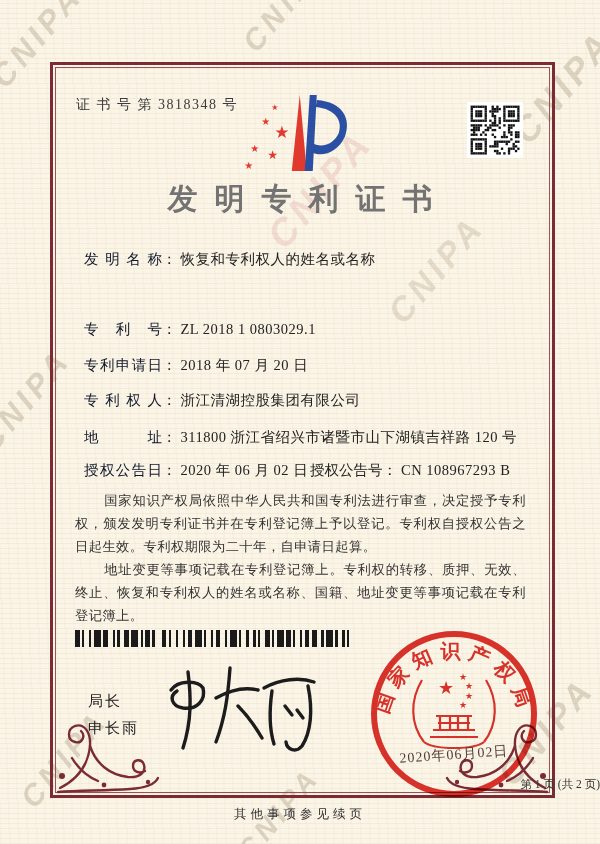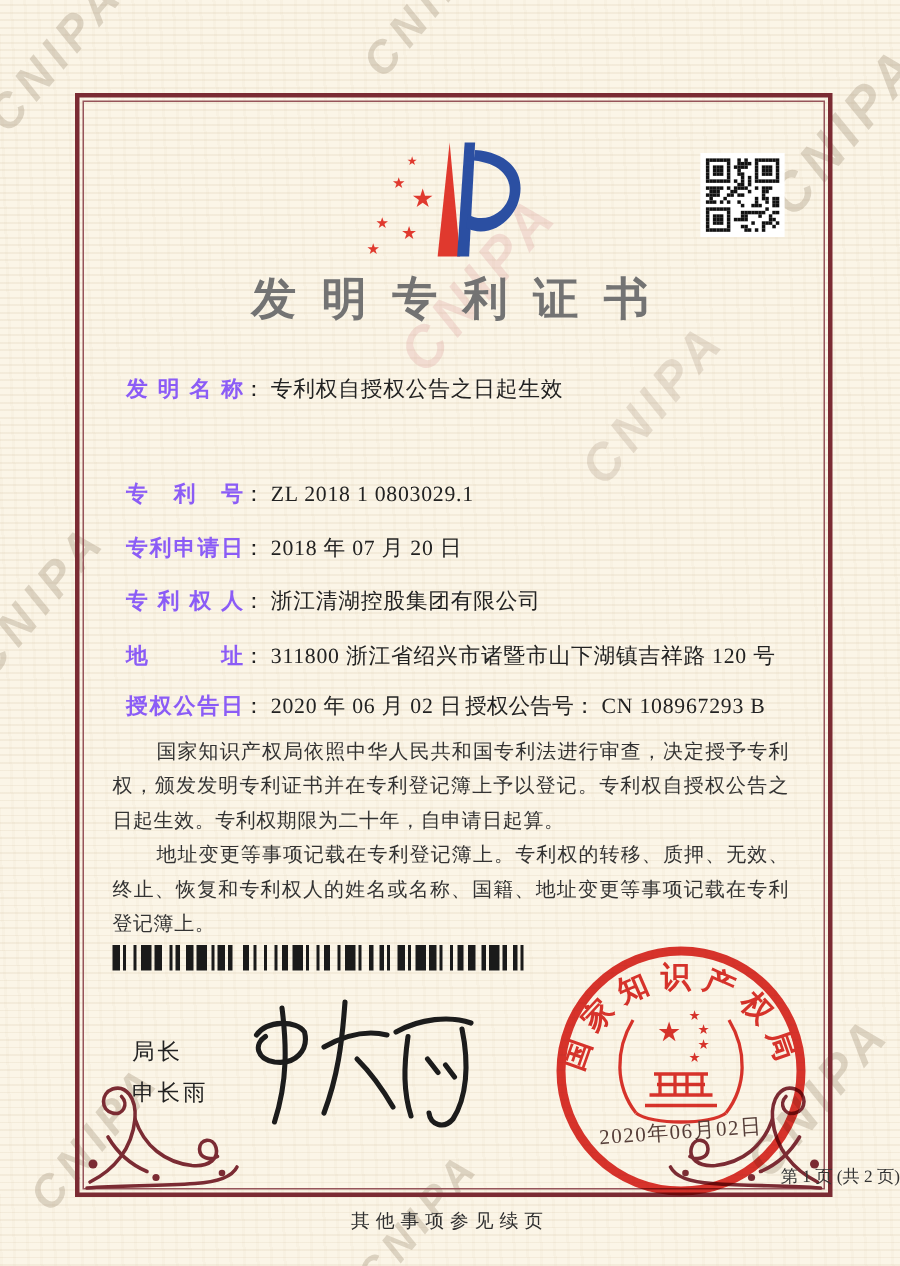--- a/index.html
+++ b/index.html
@@ -49,21 +49,21 @@
   .logo{position:absolute;left:50%;top:92px;transform:translateX(-52%);}
   .qr{position:absolute;left:467px;top:102px;width:56px;height:56px;background:#fff;}
   .title{
     position:absolute;left:0;right:0;top:179px;text-align:center;
     font-size:30px;font-weight:bold;color:#737373;letter-spacing:17px;text-indent:17px;
   }
   
   .frow{position:absolute;left:84px;right:70px;font-size:14.5px;color:#222;white-space:nowrap;}
   .flabel{
     display:inline-block;width:78px;text-align:justify;text-align-last:justify;
-    vertical-align:top;color:#8b5cf6;font-weight:bold;
+    vertical-align:top;color:#0f172a;
   }
   .fcolon{display:inline-block;margin-right:4px;}
   .fvalue{letter-spacing:.5px;}
   .fr1{top:250px;}.fr2{top:292px;}.fr3{top:320px;}.fr4{top:356px;}
   .fr5{top:391px;}.fr6{top:428px;}.fr7{top:461px;}
   .pair2{position:absolute;left:226px;top:0;white-space:nowrap;}
   
   .paras{position:absolute;left:75px;right:74px;top:489px;color:#333;}
   .paras p{
     margin:0;font-size:13.3px;line-height:1.73;text-align:justify;
@@ -121,20 +121,21 @@
       <path d="M6,104 C28,102 52,103 78,101 C94,100 103,96 106,90"></path>
       <path d="M8,100 C24,92 36,78 38,58 C39,44 32,35 23,38 C15,41 15,52 23,54 C30,56 34,48 29,43"></path>
       <path d="M38,58 C44,76 58,87 76,89 C88,90 94,84 92,77 C90,70 81,71 81,78 C81,84 88,86 93,83"></path>
       <path d="M20,70 C26,80 34,88 46,93"></path>
       <circle cx="10" cy="88" r="3" fill="#7b2b33" stroke="none"></circle>
       <circle cx="52" cy="97" r="2.4" fill="#7b2b33" stroke="none"></circle>
       <circle cx="96" cy="94" r="2.2" fill="#7b2b33" stroke="none"></circle>
     </g>
   </svg>
 
+  <div class="cert-no">证 书 号 第 3818348 号</div>
 
   <svg class="logo" width="112" height="84" viewBox="0 0 112 84">
     <polygon points="58,3 50,79 65,79" fill="#e0392e"></polygon>
     <polygon points="68,3 63,79 71,79 75,3" fill="#2b4fa2"></polygon>
     <path d="M75,8 C101,10 110,27 103,45 C96,60 81,66 69,60 L70,51 C81,57 93,51 97,41 C101,29 94,17 74,15 Z" fill="#2b4fa2"></path>
     <g fill="#e0392e" font-family="'DejaVu Sans',sans-serif" text-anchor="middle">
       <text x="40" y="46" font-size="17">★</text>
       <text x="24" y="33" font-size="10">★</text>
       <text x="13" y="60" font-size="10">★</text>
       <text x="31" y="67" font-size="12">★</text>
@@ -350,21 +351,21 @@
         <rect x="17.58" y="50.20" width="2.33" height="2.33" fill="#111"></rect>
         <rect x="29.23" y="50.20" width="2.33" height="2.33" fill="#111"></rect>
         <rect x="31.56" y="50.20" width="2.33" height="2.33" fill="#111"></rect>
         <rect x="36.22" y="50.20" width="2.33" height="2.33" fill="#111"></rect>
         <rect x="40.88" y="50.20" width="2.33" height="2.33" fill="#111"></rect>
       </svg></div>
 
   <div class="title">发明专利证书</div>
 
   <div class="frow fr1">
-    <span class="flabel">发明名称</span><span class="fcolon">：</span><span class="fvalue">专利权自授权公告之日起生效</span>
+    <span class="flabel">发明名称</span><span class="fcolon">：</span><span class="fvalue">恢复和专利权人的姓名或名称</span>
   </div>
   <div class="frow fr3">
     <span class="flabel">专利号</span><span class="fcolon">：</span><span class="fvalue">ZL 2018 1 0803029.1</span>
   </div>
   <div class="frow fr4">
     <span class="flabel">专利申请日</span><span class="fcolon">：</span><span class="fvalue">2018 年 07 月 20 日</span>
   </div>
   <div class="frow fr5">
     <span class="flabel">专利权人</span><span class="fcolon">：</span><span class="fvalue">浙江清湖控股集团有限公司</span>
   </div>

